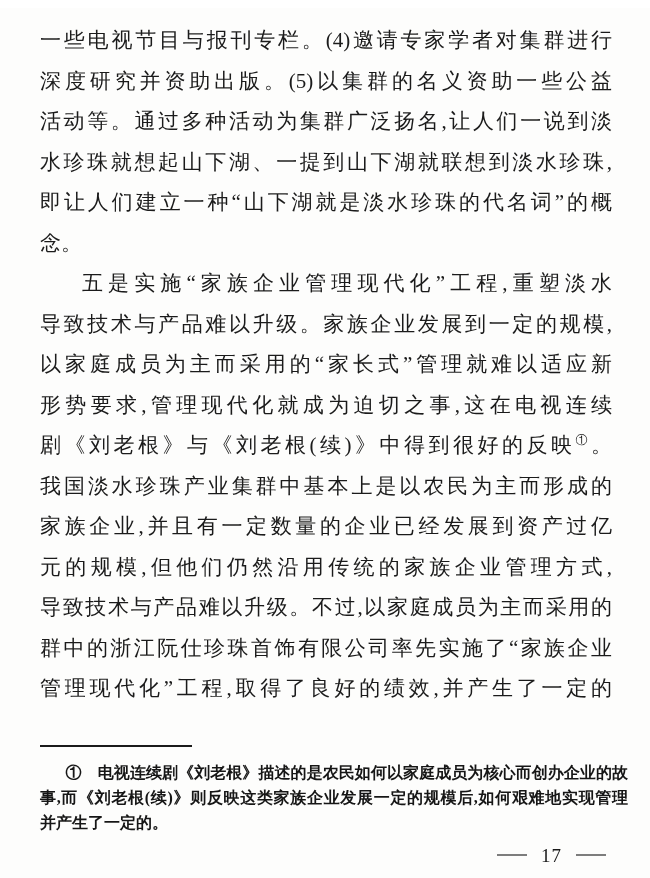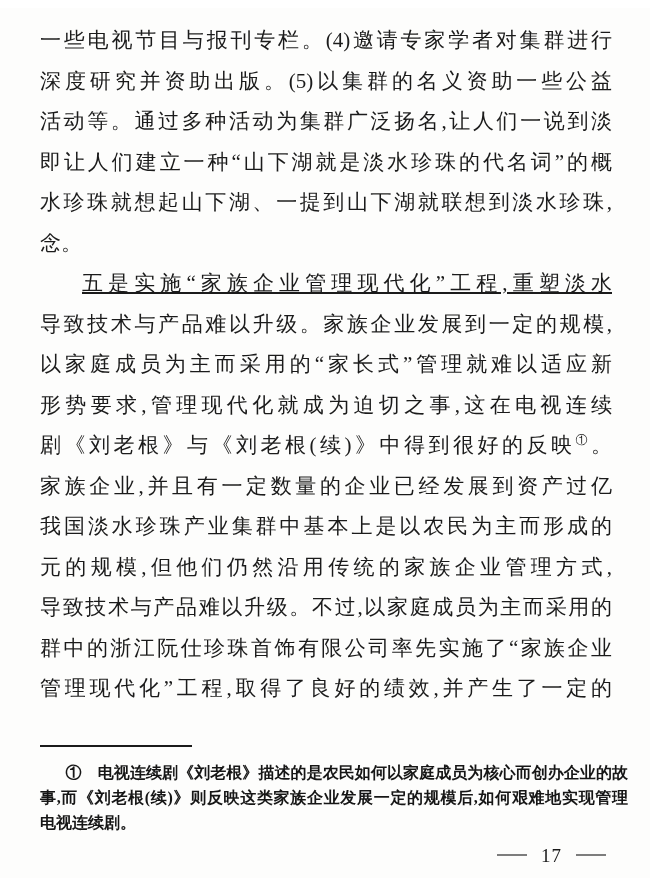--- a/index.html
+++ b/index.html
@@ -28,21 +28,20 @@
     text-align-last: justify;
     -moz-text-align-last: justify;
     white-space: normal;
   }
   .line.short {
     text-align-last: left;
     -moz-text-align-last: left;
   }
   .line.indent {
     text-indent: 2em;
-    text-decoration: underline;
   }
   sup.fnref {
     font-size: 12px;
     vertical-align: 8px;
     line-height: 0;
   }
   .fn-rule {
     margin: 36px 0 0 40px;
     width: 152px;
     height: 0;
@@ -89,43 +88,43 @@
 </style>
 </head>
 <body>
 
 <div class="page">
 
   <div class="body-block">
     <div class="line">一些电视节目与报刊专栏。(4)邀请专家学者对集群进行</div>
     <div class="line">深度研究并资助出版。(5)以集群的名义资助一些公益</div>
     <div class="line">活动等。通过多种活动为集群广泛扬名,让人们一说到淡</div>
+    <div class="line">水珍珠就想起山下湖、一提到山下湖就联想到淡水珍珠,</div>
     <div class="line">即让人们建立一种“山下湖就是淡水珍珠的代名词”的概</div>
-    <div class="line">水珍珠就想起山下湖、一提到山下湖就联想到淡水珍珠,</div>
     <div class="line short">念。</div>
     <div class="line indent">五是实施“家族企业管理现代化”工程,重塑淡水</div>
     <div class="line">导致技术与产品难以升级。家族企业发展到一定的规模,</div>
     <div class="line">以家庭成员为主而采用的“家长式”管理就难以适应新</div>
     <div class="line">形势要求,管理现代化就成为迫切之事,这在电视连续</div>
     <div class="line">
       <span>剧《刘老根》与《刘老根(续)》中得到很好的反映</span><sup class="fnref">①</sup><span>。</span>
     </div>
+    <div class="line">我国淡水珍珠产业集群中基本上是以农民为主而形成的</div>
     <div class="line">家族企业,并且有一定数量的企业已经发展到资产过亿</div>
-    <div class="line">我国淡水珍珠产业集群中基本上是以农民为主而形成的</div>
     <div class="line">元的规模,但他们仍然沿用传统的家族企业管理方式,</div>
     <div class="line">导致技术与产品难以升级。不过,以家庭成员为主而采用的</div>
     <div class="line">群中的浙江阮仕珍珠首饰有限公司率先实施了“家族企业</div>
     <div class="line">管理现代化”工程,取得了良好的绩效,并产生了一定的</div>
   </div>
 
   <div class="fn-rule"></div>
 
   <div class="footnote-block">
     <div class="fline fn-first">①　电视连续剧《刘老根》描述的是农民如何以家庭成员为核心而创办企业的故</div>
     <div class="fline">事,而《刘老根(续)》则反映这类家族企业发展一定的规模后,如何艰难地实现管理</div>
-    <div class="fline short">电视连续剧。</div>
+    <div class="fline short">并产生了一定的。</div>
   </div>
 
   <div class="pagenum-row">
     <span class="pgdash left"></span><span class="pgnum">17</span><span class="pgdash right"></span>
   </div>
 
 </div>
 
 </body></html>

